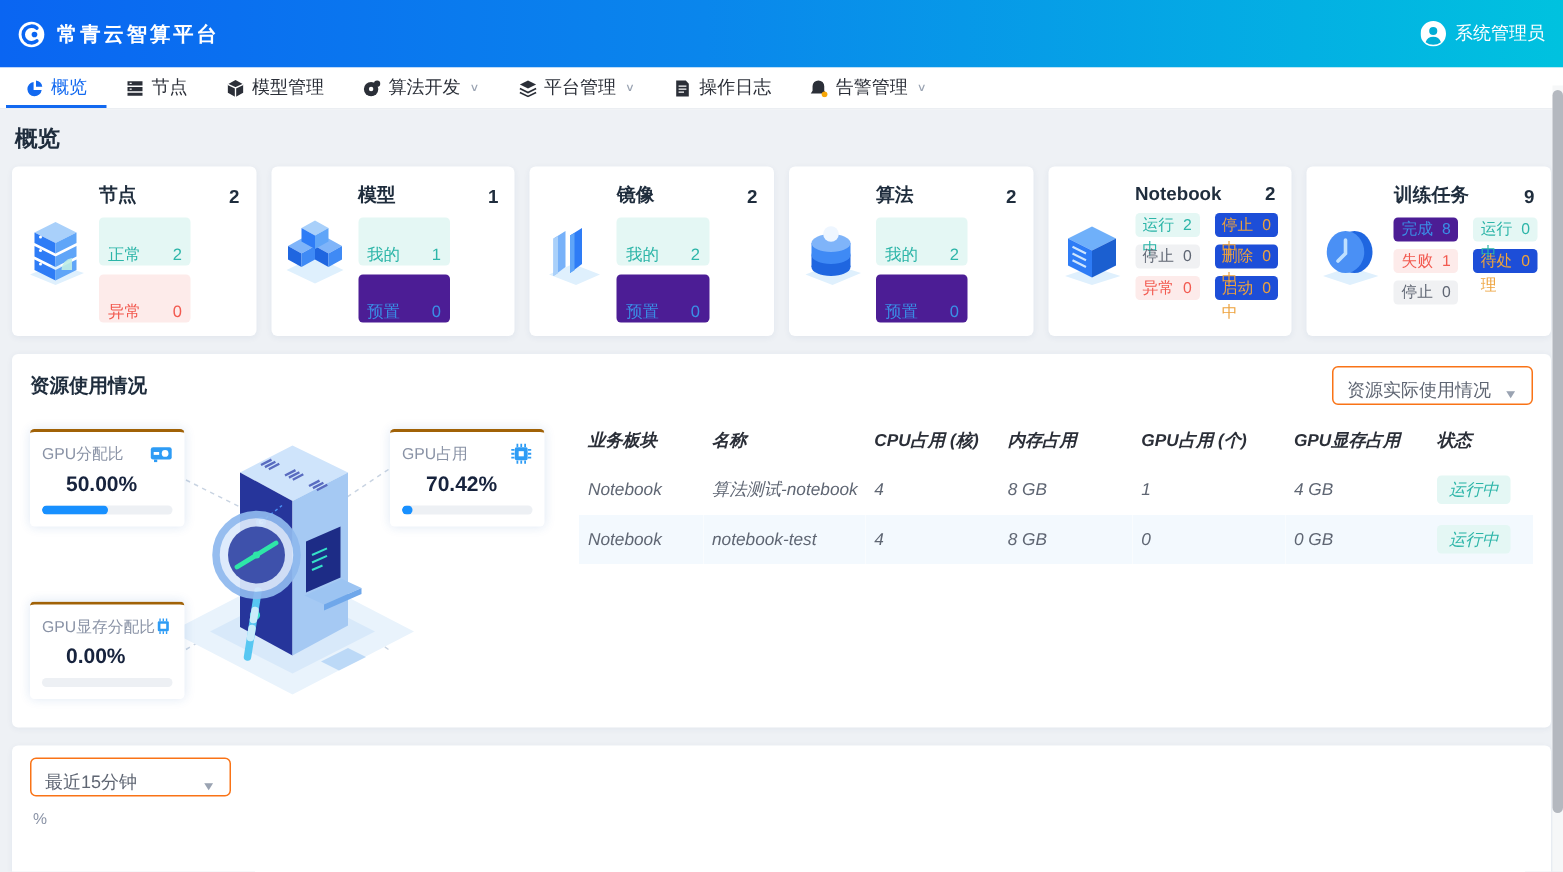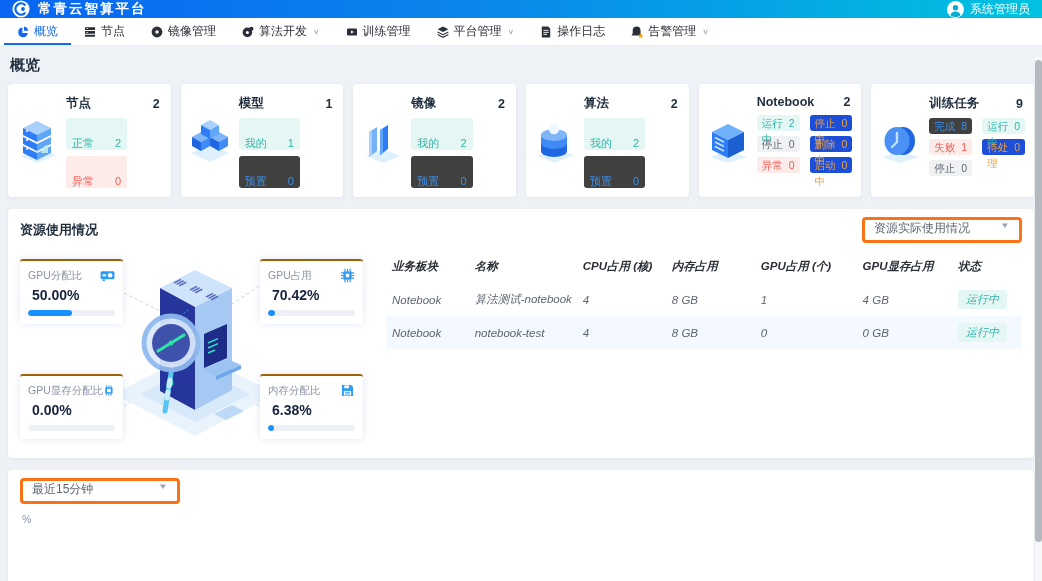--- a/index.html
+++ b/index.html
@@ -1,20 +1,20 @@
 <!DOCTYPE html>
 <html><head>
 <meta charset="utf-8">
 <style>
   * { margin:0; padding:0; box-sizing:border-box; }
   html,body { width:1042px; height:581px; overflow:hidden; }
   body { font-family:"Liberation Sans","DejaVu Sans",sans-serif; background:#eef1f5; position:relative; font-size:12px; color:#303133; }
 
   
-  .topbar { height:18px; background:linear-gradient(90deg,#0a65f2 0%,#0a86ec 45%,#00c2df 100%); display:flex; align-items:center; padding:0 12px; }
+  .topbar { height:45px; background:linear-gradient(90deg,#0a65f2 0%,#0a86ec 45%,#00c2df 100%); display:flex; align-items:center; padding:0 12px; }
   .logo { width:18px; height:18px; margin-right:8px; flex:none; }
   .app-title { color:#fff; font-weight:bold; font-size:13.5px; letter-spacing:2px; }
   .user { margin-left:auto; display:flex; align-items:center; gap:6px; color:#fff; font-size:12px; }
 
   
   .nav { height:28px; background:#fff; display:flex; align-items:stretch; padding-left:4px; border-bottom:1px solid #ebeef2; }
   .nav-item { display:flex; align-items:center; gap:5px; padding:0 13px; font-size:12px; color:#2b2f38; cursor:pointer; position:relative; }
   .nav-item svg { flex:none; }
   .nav-item.active { color:#1269f0; box-shadow:inset 0 -2px 0 #1269f0; }
   .caret { font-size:9px; color:#9aa3b2; transform:scaleY(.8); margin-left:1px; }
@@ -27,39 +27,39 @@
   .card { flex:1; background:#fff; border-radius:4px; box-shadow:0 1px 4px rgba(40,70,120,.06); padding:9px 9px 9px 6px; display:flex; gap:6px; min-height:86px; }
   .card-icon { width:46px; flex:none; display:flex; align-items:center; justify-content:center; }
   .card-body { flex:1; min-width:0; }
   .card-head { display:flex; justify-content:space-between; align-items:center; font-weight:bold; font-size:12.5px; color:#1f2d3d; margin:2px 2px 1px 0; }
   .badge { font-size:11px; height:18px; line-height:18px; border-radius:3px; padding:16px 6px; display:flex; justify-content:space-between; margin-top:6px; width:64%; }
   .card-cols { display:flex; gap:10px; }
   .bcol { flex:1; min-width:0; }
   .card-cols .badge { width:100%; font-size:10.5px; padding:0 5px; margin-top:5px; height:16px; line-height:16px; }
   .badge.teal   { background:#e4f7f4; color:#2cb5a8; }
   .badge.red    { background:#fdebea; color:#f25a50; }
-  .badge.blue   { background:#404040; color:#3a8ee6; }
+  .badge.blue   { background:#4c1d95; color:#3a8ee6; }
   .badge.gray   { background:#f0f1f3; color:#5f6673; }
   .badge.orange { background:#1d4ed8; color:#eda23c; }
 
   
   .panel { background:#fff; border-radius:4px; box-shadow:0 1px 4px rgba(40,70,120,.06); padding:8px 12px 12px; margin-bottom:12px; }
   .panel-head { display:flex; justify-content:space-between; align-items:center; margin-bottom:5px; }
   .panel-title { font-weight:bold; font-size:13px; color:#1f2d3d; }
-  .select { width:160px; height:26px; border:3px solid #f97316; border-radius:4px; background:#fff; display:flex; align-items:flex-start; justify-content:space-between; padding:0 9px; color:#5f6673; font-size:12px; cursor:pointer; }
+  .select { width:134px; height:26px; border:1px solid #f97316; border-radius:4px; background:#fff; display:flex; align-items:flex-end; justify-content:space-between; padding:0 9px; color:#5f6673; font-size:12px; cursor:pointer; }
   .select .caret { font-size:10px; }
 
   .resource-body { display:flex; gap:14px; }
   .illu-zone { width:352px; height:198px; position:relative; flex:none; }
   .connector-svg, .illu-svg { position:absolute; }
   .connector-svg { inset:0; }
   .illu-svg { left:88px; top:0; }
   .metric-card { position:absolute; width:103px; background:#fff; border-radius:3px; border-top:2px solid #a16207; box-shadow:0 0 7px rgba(30,90,180,.14); padding:7px 8px 8px; z-index:2; }
   .metric-top { display:flex; justify-content:space-between; align-items:center; color:#8a93a6; font-size:10.5px; white-space:nowrap; }
-  .metric-value { font-size:14px; font-weight:bold; color:#17233d; margin:4px 4px 7px; }
+  .metric-value { font-size:14px; font-weight:bold; color:#17233d; margin:4px 16px 7px; }
   .pbar { height:6px; background:#edf0f4; border-radius:3px; overflow:hidden; }
   .pfill { height:100%; background:#1890ff; border-radius:3px; }
   .mc-gpu { left:0; top:11px; }  .mc-cpu { left:240px; top:11px; }
   .mc-vram { left:0; top:126px; } .mc-mem { left:240px; top:126px; }
 
   .table-zone { flex:1; min-width:0; padding-top:2px;font-style:italic; }
   table { width:100%; border-collapse:collapse; table-layout:fixed; font-size:11.5px; }
   th { text-align:left; color:#2b2f38; font-weight:bold; padding:9px 6px; white-space:nowrap; }
   td { color:#5f6673; padding:7px 6px; white-space:nowrap; overflow:hidden; }
   tr.even { background:#f3f9fe; }
@@ -106,40 +106,33 @@
   </div>
   <div class="nav-item">
     <svg width="12" height="12" viewBox="0 0 12 12" fill="currentColor">
       <path d="M1 1.2h10V4H1zM1 5h10v2.8H1zM1 8.8h10v2H1z"></path>
         <path d="M2.4 2.2h1.4v.8H2.4zM2.4 6h1.4v.8H2.4z" fill="#fff"></path>
     </svg>
     <span>节点</span>
   </div>
   <div class="nav-item">
     <svg width="12" height="12" viewBox="0 0 12 12" fill="currentColor">
-      <circle cx="6" cy="6" r="5.4"></circle>
-        <circle cx="6" cy="6" r="1.7" fill="#fff"></circle>
-    </svg>
-    <span>镜像管理</span>
+      <path d="M6 .4l5.1 2.8v5.6L6 11.6.9 8.8V3.2z"></path>
+        <path d="M6 5.6v6M.9 3.2L6 5.6l5.1-2.4" stroke="#fff" stroke-width=".9" fill="none"></path>
+    </svg>
+    <span>模型管理</span>
   </div>
   <div class="nav-item">
     <svg width="12" height="12" viewBox="0 0 12 12" fill="currentColor">
       <circle cx="5.4" cy="6.4" r="4.8"></circle>
         <circle cx="9.4" cy="2.8" r="2.1"></circle>
         <circle cx="5.4" cy="6.4" r="1.5" fill="#fff"></circle>
     </svg>
     <span>算法开发</span>
     <span class="caret">∨</span>
-  </div>
-  <div class="nav-item">
-    <svg width="12" height="12" viewBox="0 0 12 12" fill="currentColor">
-      <rect x="1" y="2.4" width="10" height="7.2" rx="1.2"></rect>
-        <path d="M5 4.4l3 1.6-3 1.6z" fill="#fff"></path>
-    </svg>
-    <span>训练管理</span>
   </div>
   <div class="nav-item">
     <svg width="12" height="12" viewBox="0 0 12 12" fill="currentColor">
       <path d="M6 .6l5.4 2.7L6 6 .6 3.3z"></path>
         <path d="M.6 6L6 8.7 11.4 6M.6 8.6L6 11.3l5.4-2.7" stroke="currentColor" stroke-width="1.1" fill="none"></path>
     </svg>
     <span>平台管理</span>
     <span class="caret">∨</span>
   </div>
   <div class="nav-item">
@@ -474,35 +467,20 @@
               <path d="M4.4.8v2.2M7 .8v2.2M9.6.8v2.2M4.4 11v2.2M7 11v2.2M9.6 11v2.2" stroke="#2e9cf5" stroke-width="1.1"></path>
               <rect x="4.7" y="5" width="4.6" height="4" fill="#fff"></rect>
             </svg>
           </div>
           <div class="metric-value">0.00%</div>
           <div class="pbar">
               <div class="pfill" style="width: 0%;"></div>
             </div>
         </div>
 
-        <div class="metric-card mc-mem">
-          <div class="metric-top">
-            <span>内存分配比</span>
-            <svg width="15" height="15" viewBox="0 0 14 14" fill="#2e9cf5">
-              <path d="M1.8 1.8h8.4l2 2v8.4H1.8z"></path>
-              <rect x="4" y="2.3" width="4.4" height="2.6" fill="#fff"></rect>
-              <rect x="3.6" y="7.6" width="6.8" height="4" fill="#fff"></rect>
-              <path d="M4.6 8.8h4.8M4.6 10.4h4.8" stroke="#2e9cf5" stroke-width=".8"></path>
-            </svg>
-          </div>
-          <div class="metric-value">6.38%</div>
-          <div class="pbar">
-              <div class="pfill" style="width: 6.38%;"></div>
-            </div>
-        </div>
       </div>
 
       <div class="table-zone">
         <table>
           <colgroup>
               <col style="width:13%">
               <col style="width:17%">
               <col style="width:14%">
               <col style="width:14%">
               <col style="width:16%">

